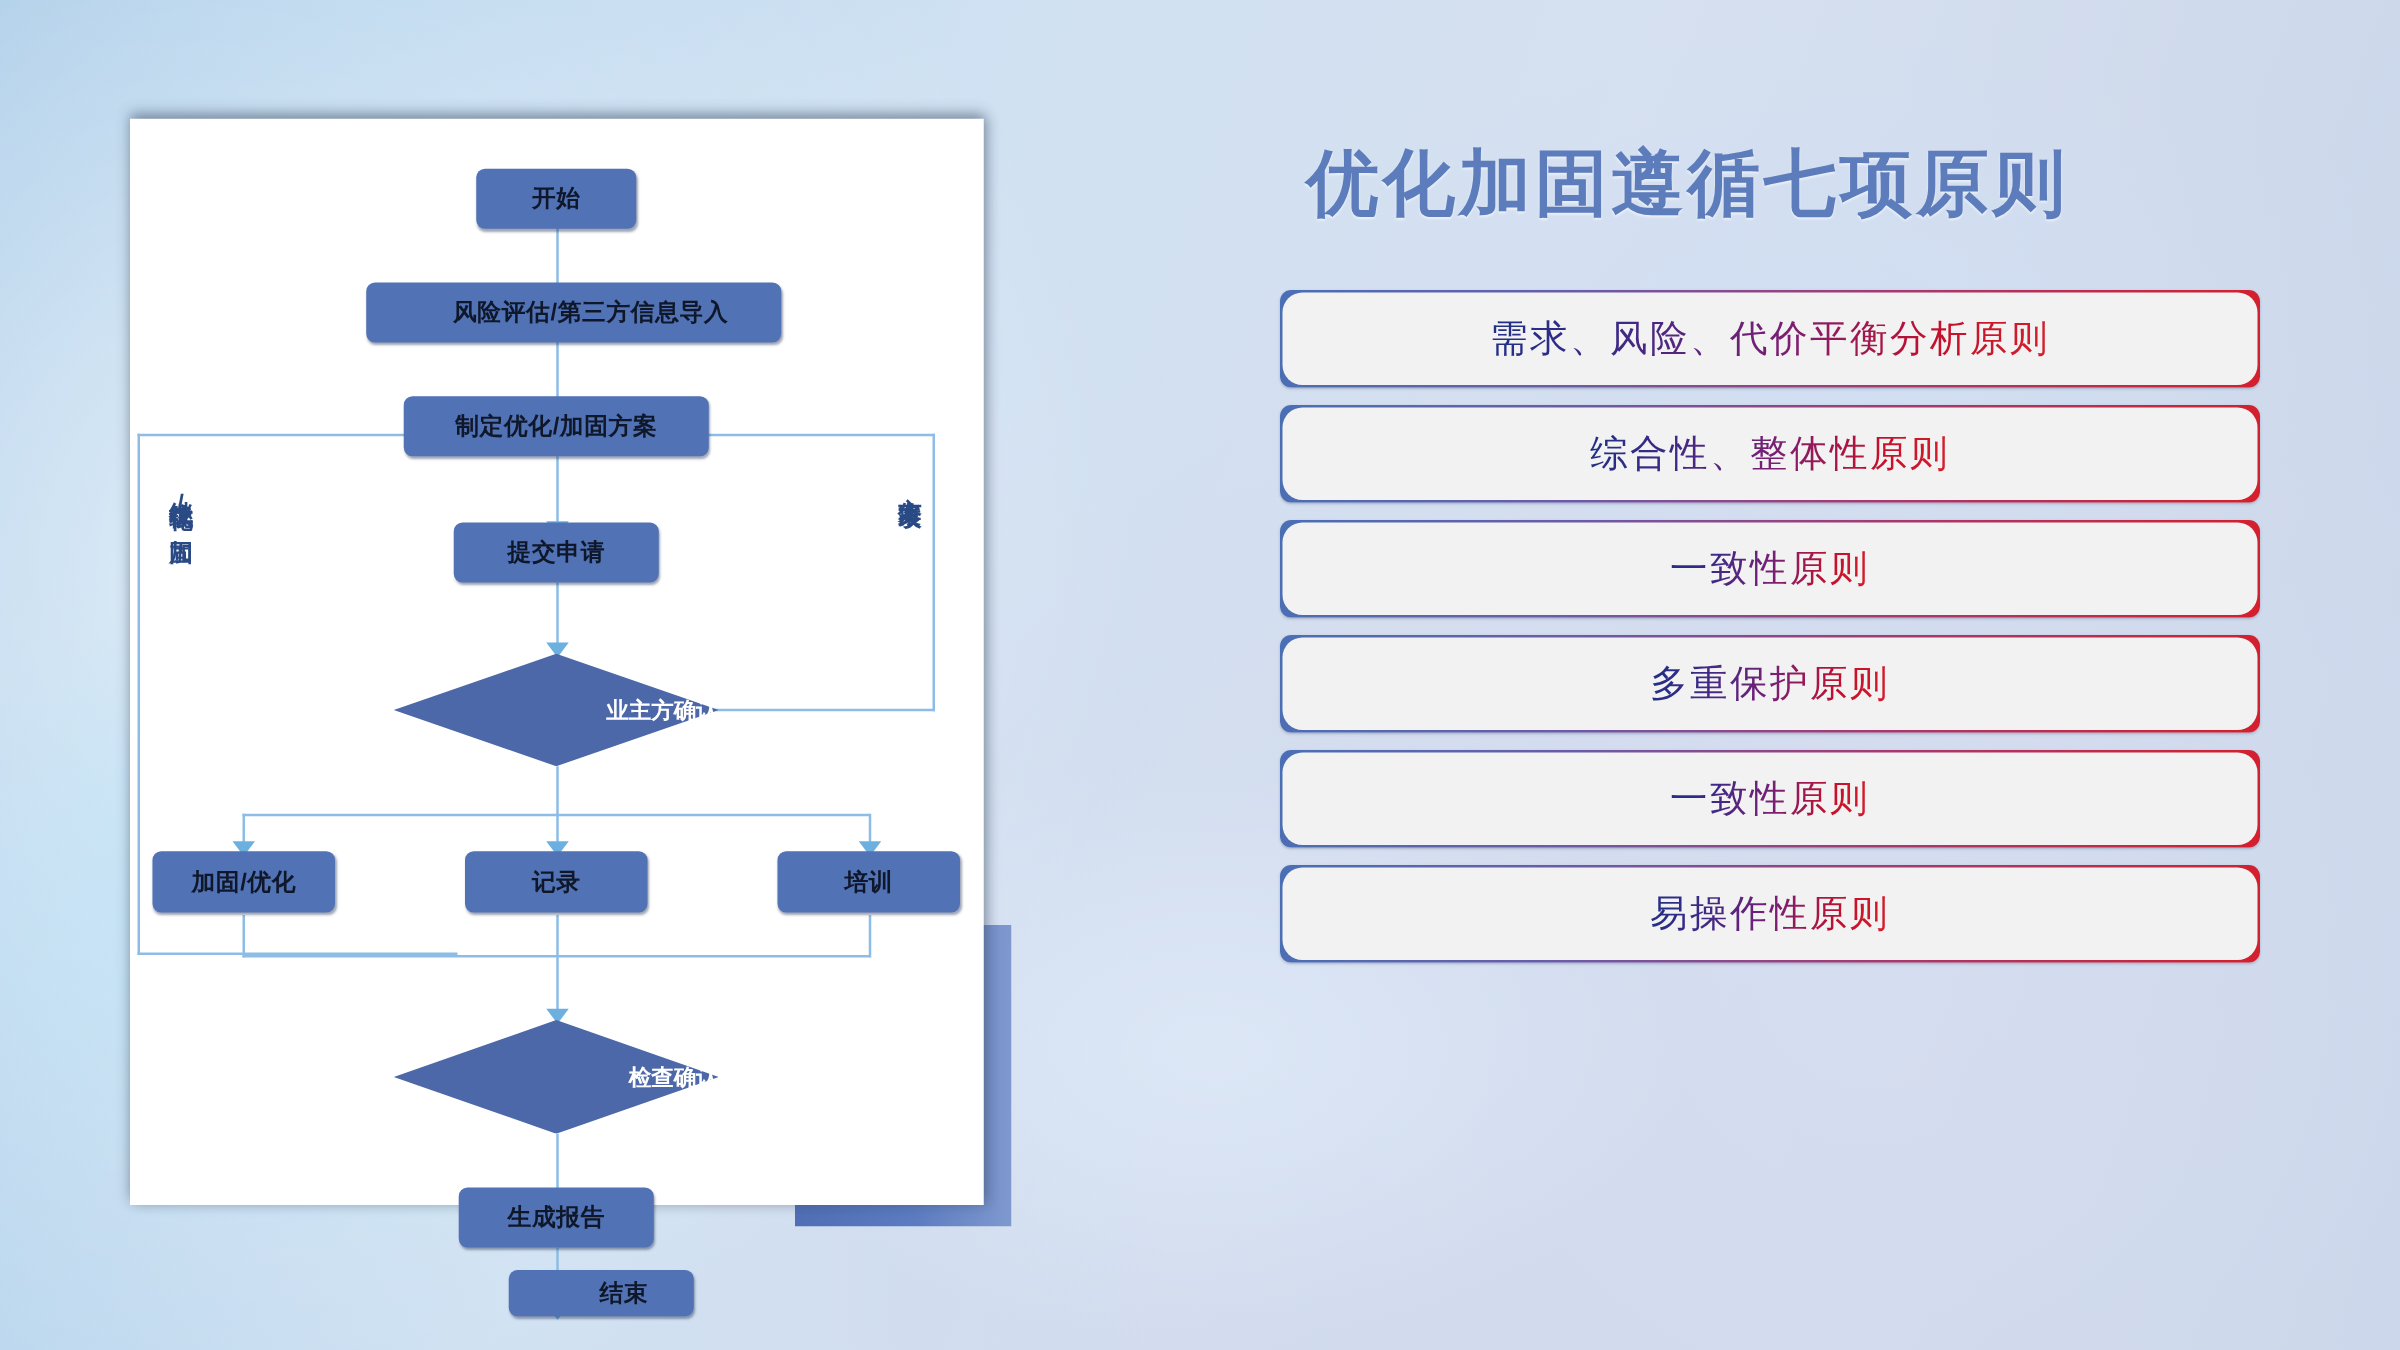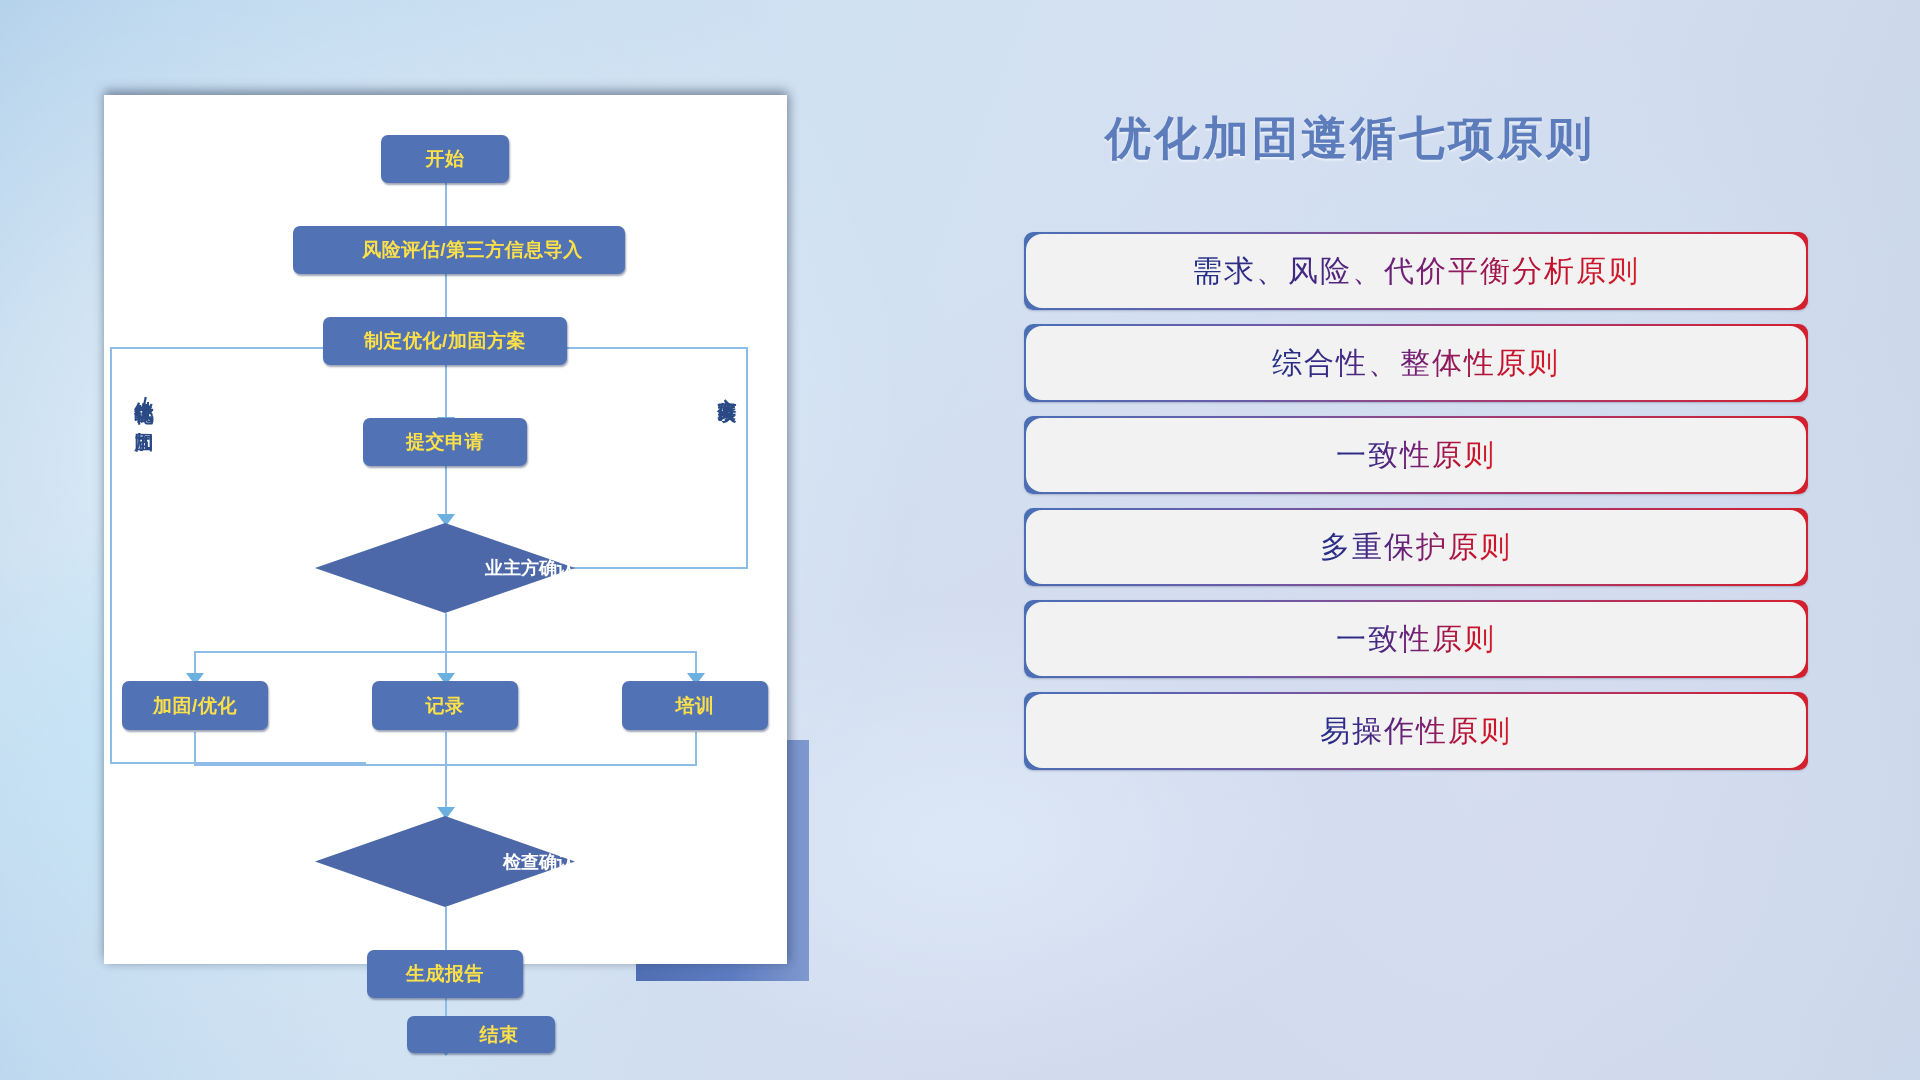--- a/index.html
+++ b/index.html
@@ -27,21 +27,21 @@
     position:absolute;left:636px;top:740px;width:173px;height:241px;
     background:linear-gradient(90deg,#4f6eb4 0%,#5c7bc0 55%,#7f99cf 100%);
   }
   #flow-card{
     position:absolute;left:104px;top:95px;width:683px;height:869px;
     background:#ffffff;
     box-shadow:0 -5px 10px rgba(60,75,100,.45), 3px 0 9px rgba(60,75,100,.28);
   }
   .node{
     position:absolute;background:#5172b4;border-radius:7px;
-    color:#fde047;font-weight:bold;font-size:19px;
+    color:#0f172a;font-weight:bold;font-size:19px;
     display:flex;align-items:center;justify-content:center;
     box-shadow:1px 2px 2px rgba(40,55,90,.45);
     white-space:nowrap;letter-spacing:.5px;
   }
   .diamond{
     position:absolute;color:#ffffff;font-weight:bold;font-size:18px;
     display:flex;align-items:center;justify-content:flex-end;
   }
   .diamond .dshape{
     position:absolute;inset:0;background:#4c68a8;
@@ -59,21 +59,21 @@
     border-top:9px solid transparent;border-bottom:9px solid transparent;border-left:12px solid #6cb0e0;}
   .vlabel{
     position:absolute;color:#2a4a85;font-weight:bold;font-size:19px;
     writing-mode:vertical-rl;text-orientation:upright;letter-spacing:2px;
     line-height:1.05;
   }
 
   
   #right-title{
     position:absolute;left:1000px;top:108px;width:700px;
-    text-align:center;font-size:46px;font-weight:bold;color:#5d7cbc;
+    text-align:center;font-size:58px;font-weight:bold;color:#5d7cbc;
     letter-spacing:3px;
     text-shadow:0 2px 2px rgba(255,255,255,.55);
   }
   #principle-list{position:absolute;left:1024px;top:232px;width:784px;}
   .p-item{
     position:relative;height:74px;margin-bottom:14px;
     border-radius:9px;
     padding:2px;
     background:linear-gradient(100deg,#4a6fb5 0%,#6b5ba8 30%,#a43a72 60%,#d51f2c 100%);
     box-shadow:0 1px 2px rgba(80,95,130,.35);

